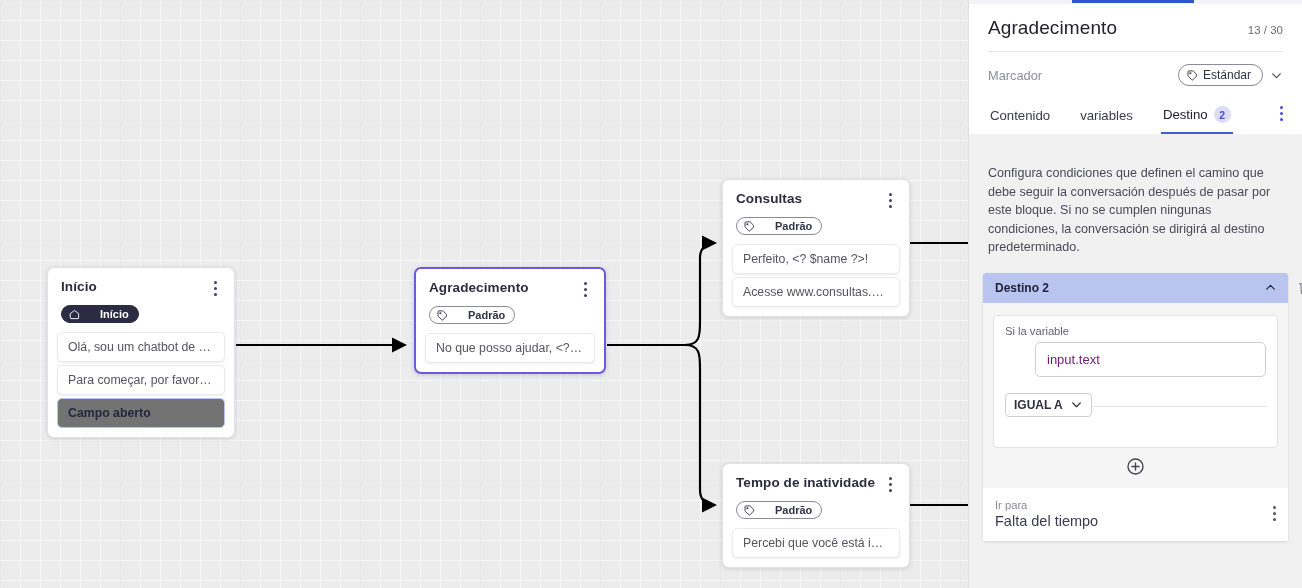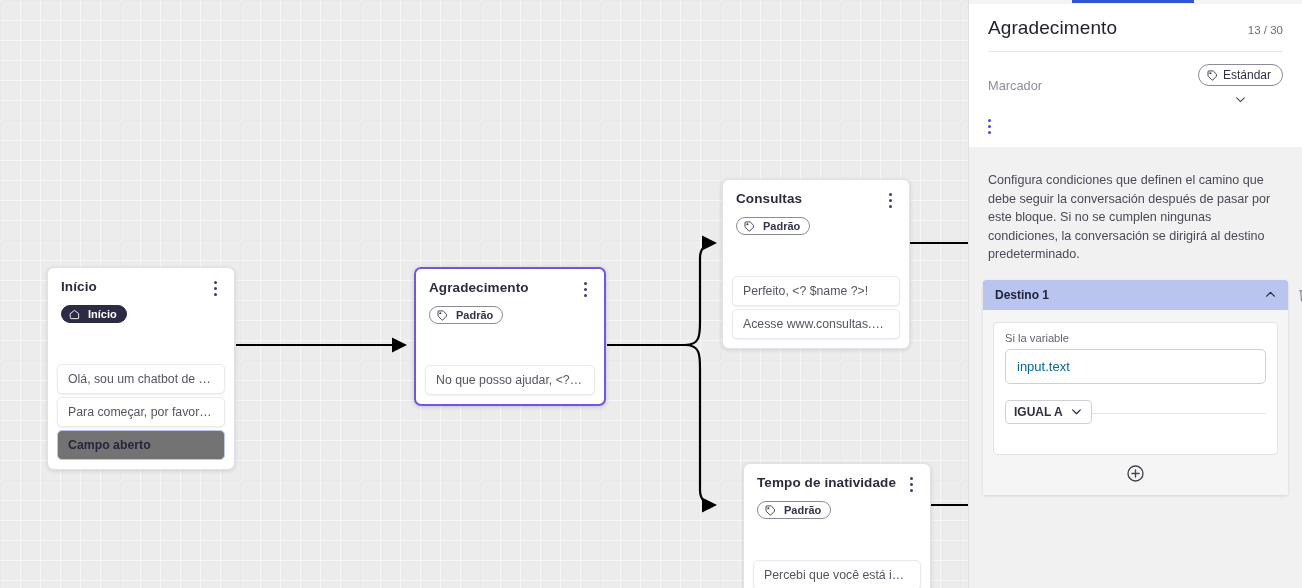--- a/index.html
+++ b/index.html
@@ -45,50 +45,50 @@
   .node-head { padding: 11px 12px 8px 13px; }
   .node-titlerow { display: flex; align-items: flex-start; justify-content: space-between; }
   .node-title {
     font-size: 13.5px; color: #2c2c3e; font-weight: 600;
     letter-spacing: 0.1px; line-height: 16px;
   }
   .kebab { width: 14px; display: flex; flex-direction: column; align-items: center; gap: 3px; padding-top: 2px; cursor: pointer; }
   .kebab i { display: block; width: 3px; height: 3px; border-radius: 50%; background: #3f3d6b; }
 
   .tag-pill {
-    display: inline-flex; align-items: center; gap: 8px;
+    display: inline-flex; align-items: center; gap: 20px;
     margin-top: 9px;
     border: 1px solid #8a8a9a; border-radius: 11px;
     padding: 2px 9px 2px 7px;
     font-size: 11px; font-weight: 700; color: #33334a;
     background: #fff;
   }
   .tag-pill.dark {
     background: #2b2b44; border-color: #2b2b44; color: #ffffff;
   }
   .tag-ico { width: 11px; height: 11px; display: block; }
 
-  .chips { padding: 0 9px 9px 9px; display: flex; flex-direction: column; gap: 3px; margin-top: 32px; }
+  .chips { padding: 0 9px 9px 9px; display: flex; flex-direction: column; gap: 3px; }
   .chip {
     background: #ffffff; border: 1px solid #eaeaee; border-radius: 5px;
     padding: 7px 10px;
     font-size: 12.3px; color: #55555f;
     white-space: nowrap; overflow: hidden; text-overflow: ellipsis;
     box-shadow: 0 1px 2px rgba(20,20,50,0.07);
   }
   .chip.highlight {
     background: #737373; border-color: #b9c5ef; color: #26263c; font-weight: 600;
     box-shadow: none;
   }
 
   
   #node-inicio        { left: 47px;  top: 267px; width: 188px; }
   #node-agradecimento { left: 414px; top: 267px; width: 192px; }
   #node-consultas     { left: 722px; top: 179px; width: 188px; }
-  #node-inatividade   { left: 743px; top: 463px; width: 188px; }
+  #node-inatividade   { left: 722px; top: 463px; width: 188px; }
 
   
   #panel {
     position: absolute; right: 0; top: 0;
     width: 334px; height: 588px;
     background: #f1f1f1;
     border-left: 1px solid #e0e0e0;
     display: flex; flex-direction: column;
   }
   #panel-topstrip {
@@ -104,21 +104,21 @@
   .ph-label { font-size: 11.5px; color: #3c3c48; font-weight: 600; }
   .close-x { width: 17px; height: 17px; cursor: pointer; }
 
   #panel-white { background: #ffffff; flex: none; padding: 0 19px; }
   .ph-titlerow { display: flex; align-items: baseline; justify-content: space-between; padding: 13px 0 12px 0; }
   .ph-title { font-size: 19px; color: #22222e; font-weight: 400; letter-spacing: 0.1px; }
   .ph-count { font-size: 11.5px; color: #6b6b78; }
   .ph-divider { height: 1px; background: #e6e6ea; }
   .ph-markerrow { display: flex; align-items: center; justify-content: space-between; padding: 12px 0 13px 0; }
   .ph-marker-label { font-size: 12.8px; color: #8e8e9b; }
-  .marker-right { display: flex; align-items: center; gap: 7px; flex-direction: column; }
+  .marker-right { display: flex; align-items: center; gap: 7px; }
   .est-pill {
     display: inline-flex; align-items: center; gap: 5px;
     border: 1px solid #8a8a9a; border-radius: 12px; padding: 3px 11px 3px 8px;
     font-size: 12px; color: #2f2f42; background: #fff; font-weight: 500;
   }
   .chev { width: 13px; height: 13px; }
 
   .tabs { display: flex; align-items: flex-end; justify-content: space-between; padding: 0; }
   .tabs-left { display: flex; align-items: flex-end; gap: 26px; }
   .tab {
@@ -127,21 +127,21 @@
   }
   .tab.active { color: #22222e; border-bottom-color: #3f5fd0; display: flex; align-items: center; gap: 6px; }
   .tab-badge {
     display: inline-flex; align-items: center; justify-content: center;
     min-width: 17px; height: 17px; border-radius: 50%;
     background: #dcdcf8; color: #4a4ad0; font-size: 10.5px; font-weight: 700;
   }
   .tabs-kebab { display: flex; flex-direction: column; gap: 3px; align-items: center; padding-bottom: 13px; cursor: pointer; }
   .tabs-kebab i { width: 3px; height: 3px; border-radius: 50%; background: #4a4ad0; display: block; }
 
-  #panel-body { flex: 1; overflow: hidden; padding: 8px 14px; }
+  #panel-body { flex: 1; overflow: hidden; padding: 14px 14px; }
   .desc {
     font-size: 12.6px; line-height: 18.5px; color: #4a4a58;
     padding: 16px 6px 16px 5px;
   }
 
   .dest-card {
     background: #ffffff; border-radius: 3px; overflow: visible;
     box-shadow: 0 1px 3px rgba(20,20,50,0.12);
     position: relative;
   }
@@ -151,21 +151,21 @@
     border-radius: 3px 3px 0 0;
   }
   .dest-head-title { font-size: 12px; font-weight: 700; color: #22223a; }
   .trash { position: absolute; right: -24px; top: 6px; width: 15px; height: 17px; cursor: pointer; }
 
   .dest-body { background: #f5f5f5; padding: 12px 10px 10px 10px; }
   .cond-box { background: #fff; border: 1px solid #e2e2e6; border-radius: 4px; padding: 9px 11px 12px 11px; position: relative; }
   .cond-label { font-size: 11.2px; color: #63636f; padding-bottom: 5px; }
   .field {
     border: 1px solid #cfcfd6; border-radius: 5px; background: #fff;
-    padding: 9px 11px; font-size: 13px; color: #0369a1;
+    padding: 9px 11px; font-size: 13px; color: #701a75; margin-left: 30px;
   }
   .op-row { position: relative; margin: 16px 0; height: 26px; }
   .op-line { position: absolute; left: 0; right: 0; top: 13px; height: 1px; background: #e4e4e8; }
   .op-select {
     position: absolute; left: 0; top: 0;
     display: inline-flex; align-items: center; gap: 7px;
     border: 1px solid #cfcfd6; border-radius: 4px; background: #fff;
     padding: 4px 8px; font-size: 12px; font-weight: 600; color: #2f2f3c;
     cursor: pointer;
   }
@@ -322,34 +322,42 @@
                 <circle cx="7" cy="7" r="1.3"></circle>
               </svg>
             <span>Estándar</span>
           </span>
           <svg class="chev" viewBox="0 0 24 24" fill="none" stroke="#4a4a58" stroke-width="2.2" stroke-linecap="round" stroke-linejoin="round">
               <path d="M5 9 L12 16 L19 9"></path>
             </svg>
         </span>
       </div>
       <div class="tabs">
+        <div class="tabs-left">
+          <div class="tab">Contenido</div>
+          <div class="tab">variables</div>
+          <div class="tab active">
+            <span>Destino</span>
+            <span class="tab-badge">2</span>
+          </div>
+        </div>
         <span class="tabs-kebab">
             <i></i>
             <i></i>
             <i></i>
           </span>
       </div>
     </div>
 
     <div id="panel-body">
       <div class="desc">Configura condiciones que definen el camino que debe seguir la conversación después de pasar por este bloque. Si no se cumplen ningunas condiciones, la conversación se dirigirá al destino predeterminado.</div>
 
       <div class="dest-card">
         <div class="dest-head">
-          <span class="dest-head-title">Destino 1</span>
+          <span class="dest-head-title">Destino 2</span>
           <svg class="chev" viewBox="0 0 24 24" fill="none" stroke="#22223a" stroke-width="2.2" stroke-linecap="round" stroke-linejoin="round">
               <path d="M5 15 L12 8 L19 15"></path>
             </svg>
         </div>
         <svg class="trash" viewBox="0 0 24 24" fill="none" stroke="#7a7a86" stroke-width="1.7" stroke-linecap="round" stroke-linejoin="round">
             <path d="M4 6 H20 M9 6 V4 a1 1 0 0 1 1-1 h4 a1 1 0 0 1 1 1 V6 M6 6 L7 21 a1 1 0 0 0 1 1 h8 a1 1 0 0 0 1-1 L18 6"></path>
           </svg>
 
         <div class="dest-body">
           <div class="cond-box">
@@ -366,18 +374,29 @@
             </div>
           </div>
           <div class="plus-row">
             <svg class="plus-btn" viewBox="0 0 24 24" fill="none" stroke="#44444f" stroke-width="1.7" stroke-linecap="round">
                 <circle cx="12" cy="12" r="9.5"></circle>
                 <path d="M12 7.5 V16.5 M7.5 12 H16.5"></path>
               </svg>
           </div>
         </div>
 
+        <div class="goto-box">
+          <div>
+            <div class="goto-label">Ir para</div>
+            <div class="goto-value">Falta del tiempo</div>
+          </div>
+          <span class="goto-kebab">
+              <i></i>
+              <i></i>
+              <i></i>
+            </span>
+        </div>
       </div>
 
     </div>
 
   </div>
 </div>
 
 </body></html>

